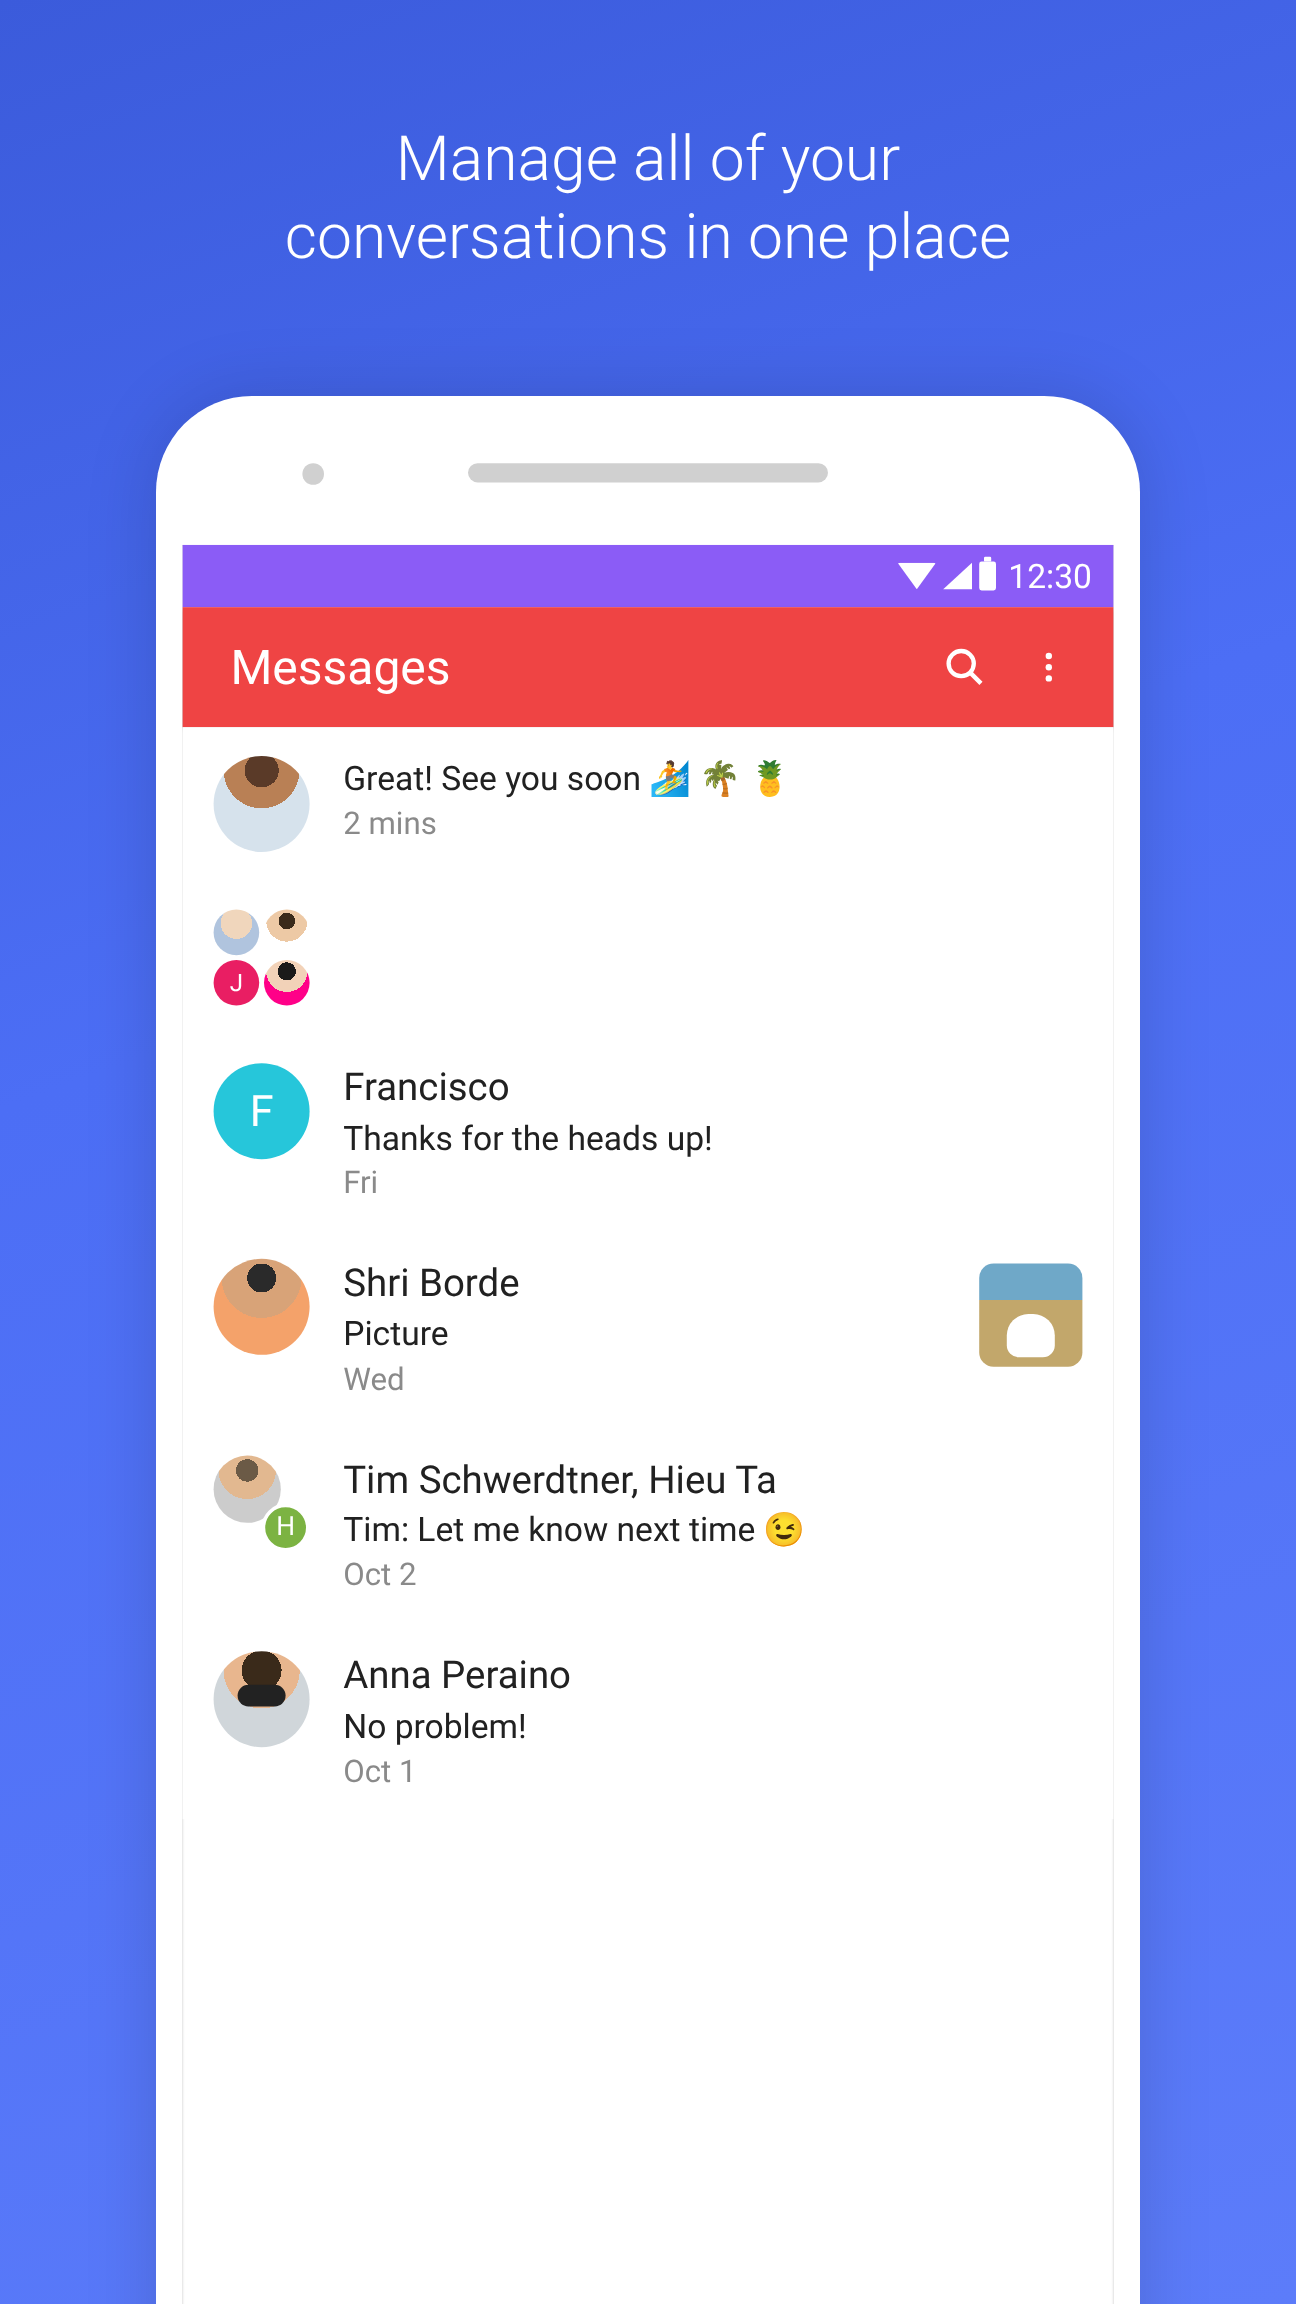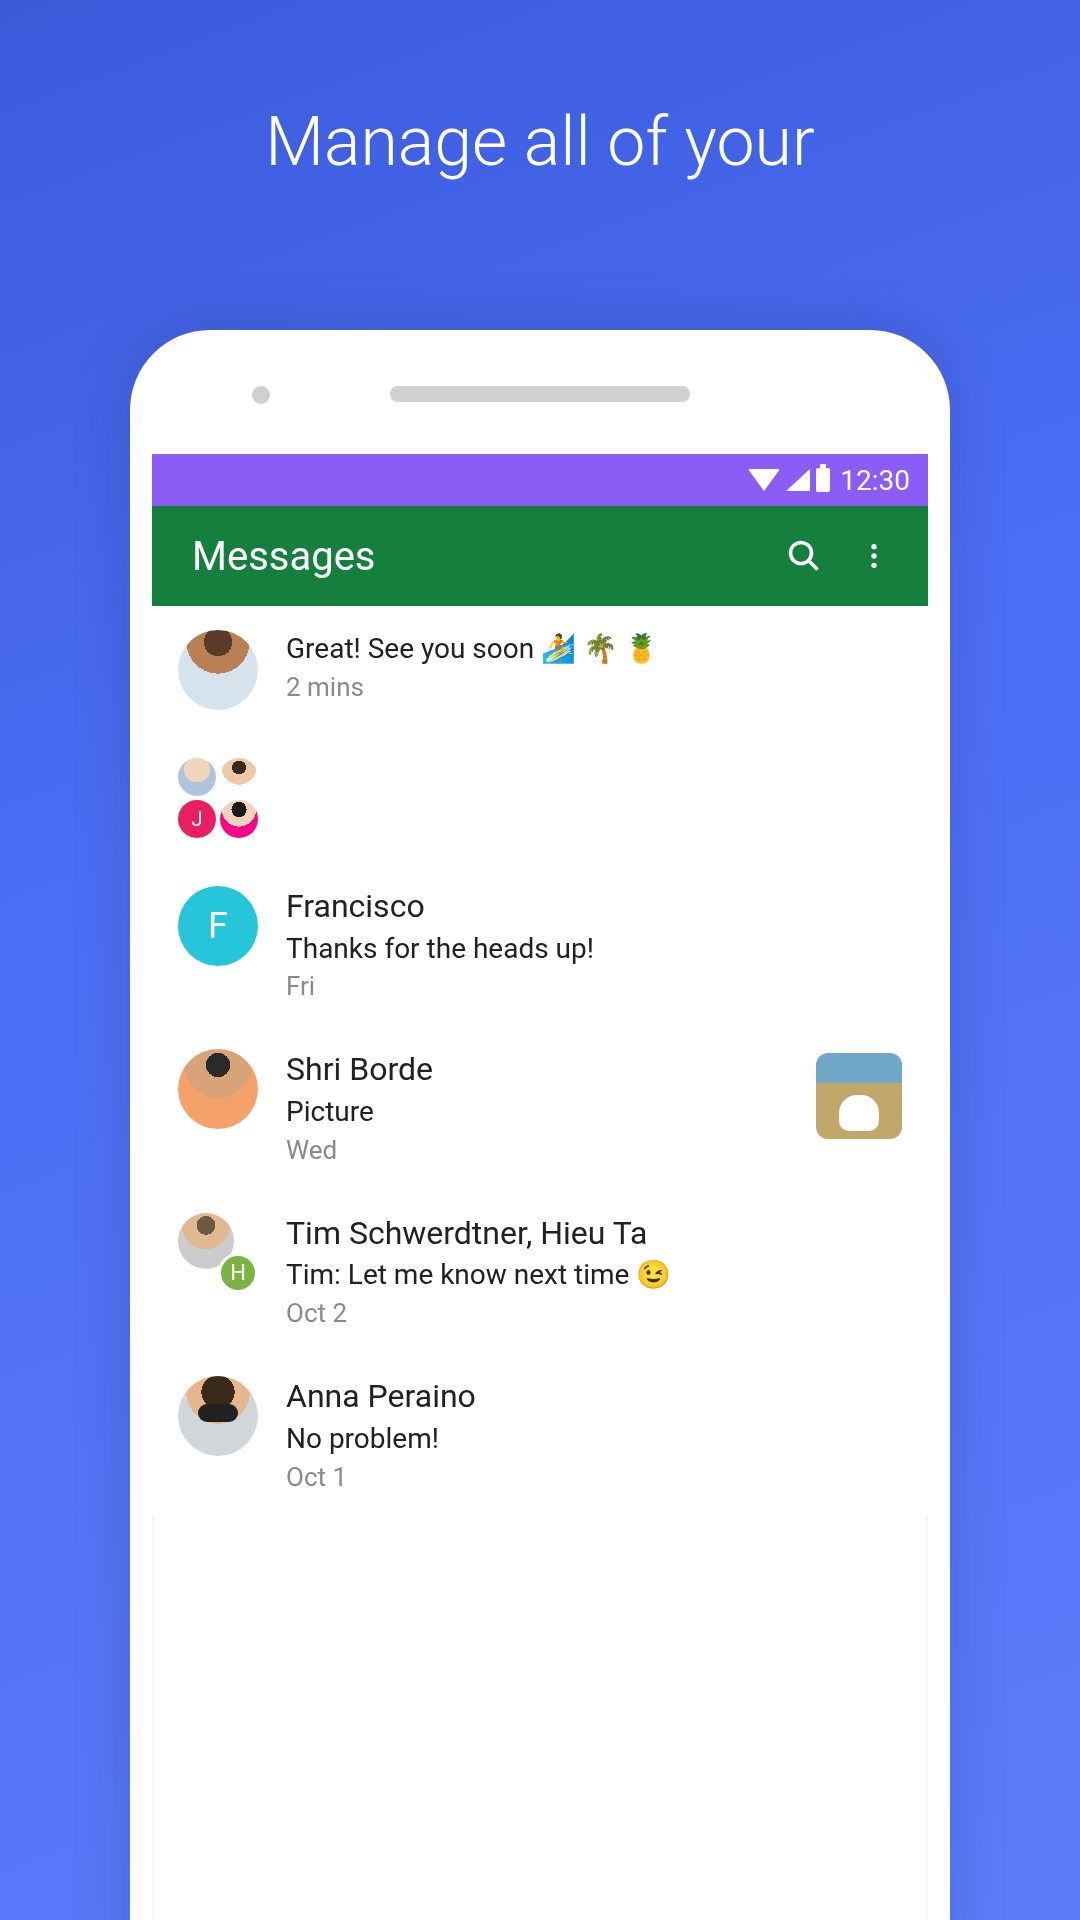--- a/index.html
+++ b/index.html
@@ -6,21 +6,21 @@
   html, body { width: 1080px; height: 1920px; }
   body {
     font-family: Roboto, "Helvetica Neue", Arial, sans-serif;
     background: linear-gradient(160deg, #3b5bdb 0%, #4c6ef5 40%, #5c7cfa 100%);
     overflow: hidden;
     position: relative;
   }
   .promo-title {
     color: #fff;
     font-weight: 300;
-    font-size: 68px;
+    font-size: 52px;
     text-align: center;
     line-height: 1.25;
     padding: 100px 80px 0 80px;
   }
   .phone {
     position: absolute;
     top: 330px;
     left: 50%;
     transform: translateX(-50%);
     width: 820px;
@@ -71,21 +71,21 @@
     display: flex;
     align-items: center;
     justify-content: flex-end;
     padding: 0 18px;
     font-size: 28px;
     gap: 10px;
   }
   .status-icons { display: flex; align-items: center; gap: 6px; }
   .app-bar {
     height: 100px;
-    background: #15803d;
+    background: #ef4444;
     color: #fff;
     display: flex;
     align-items: center;
     padding: 0 24px 0 40px;
     box-shadow: 0 2px 4px rgba(0,0,0,.2);
   }
   .app-title {
     font-size: 40px;
     font-weight: 400;
     flex: 1;
@@ -249,20 +249,21 @@
   .photo-tim { background: radial-gradient(circle at 50% 22%, #6b5a46 0 18%, #e2b890 18% 46%, #cccccc 46% 100%); }
   .photo-g1 { background: radial-gradient(circle at 50% 30%, #f0d6bc 0 40%, #b0c4de 40% 100%); }
   .photo-g2 { background: radial-gradient(circle at 50% 25%, #3a2a1a 0 20%, #edc9a5 20% 50%, #ffffff 50% 100%); }
   .photo-g4 { background: radial-gradient(circle at 50% 25%, #1a1a1a 0 22%, #f2d2b8 22% 50%, #f08 50% 100%); }
 </style>
 </head>
 <body>
 
 <div class="promo-title">
   <div>Manage all of your</div>
+  <div>conversations in one place</div>
 </div>
 
 <div class="phone">
   <div class="phone-inner">
     <div class="camera"></div>
     <div class="speaker"></div>
 
     <div class="screen">
 
       <div class="status-bar">

